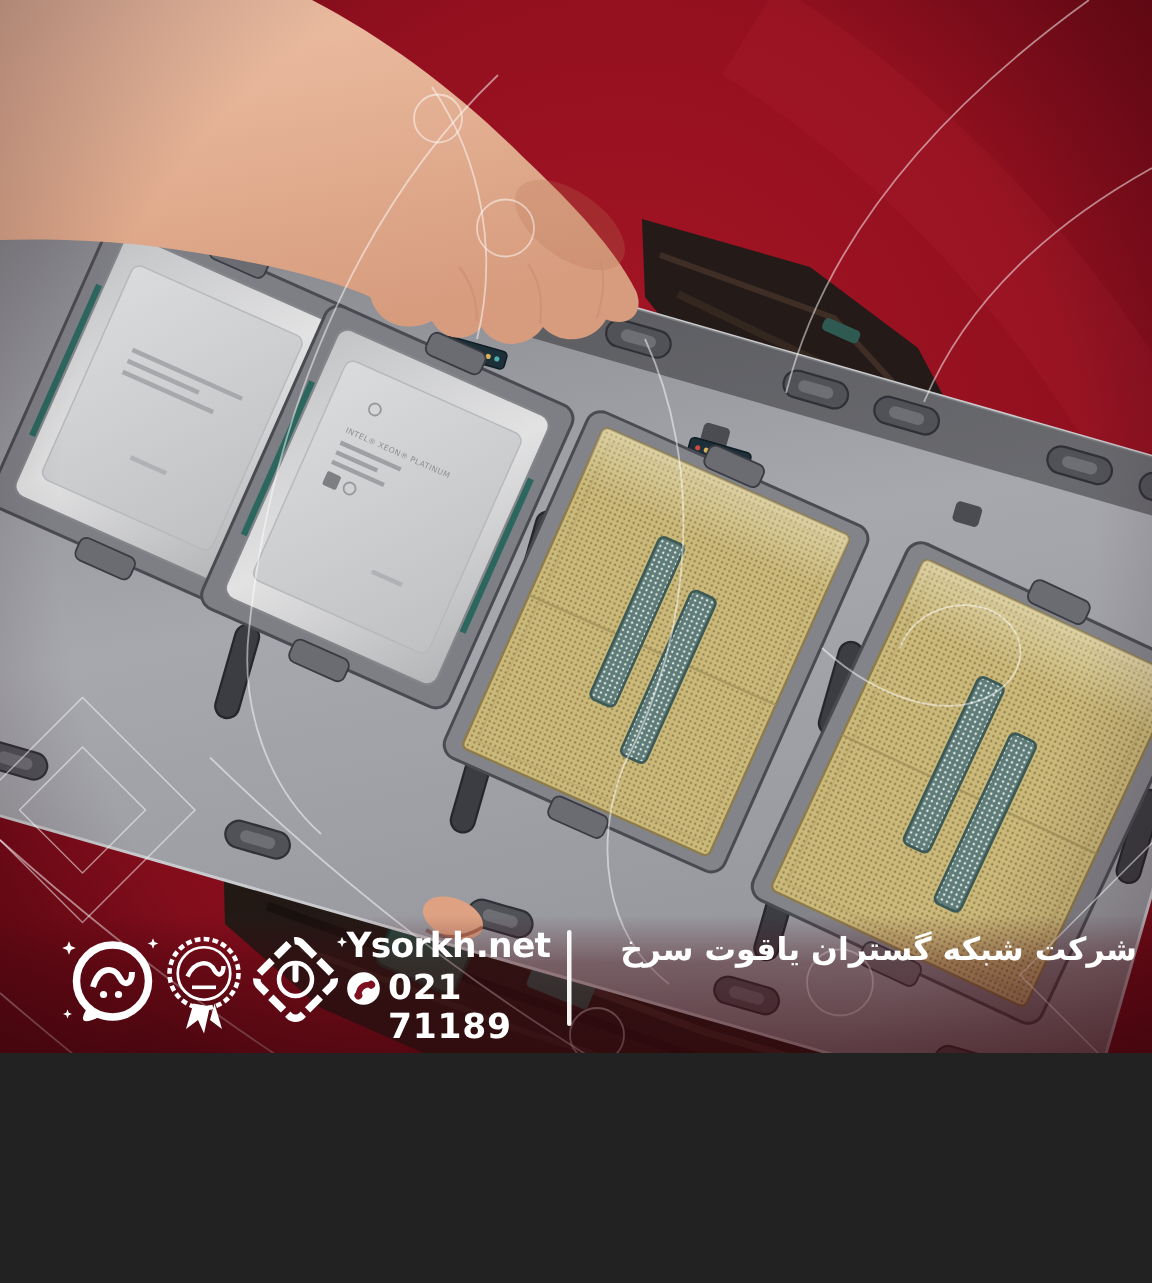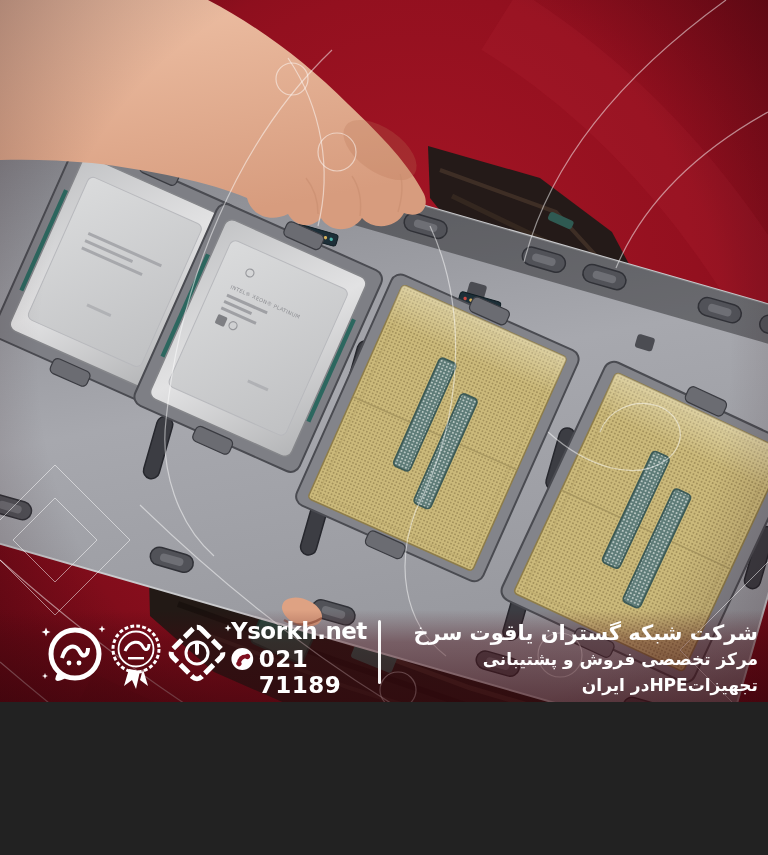--- a/index.html
+++ b/index.html
@@ -284,16 +284,15 @@
         </g>
       </svg>
       <span class="num">021 71189</span>
     </div>
   </div>
 
   <div class="divider"></div>
 
   <div class="fa">
     <div class="fa1">شرکت شبکه گستران یاقوت سرخ</div>
-    <div class="fa2">مرکز تخصصی فروش و پشتیبانی تجهیزاتHPEدر ایران</div>
   </div>
 </div>
 </div>
 
 </body></html>

